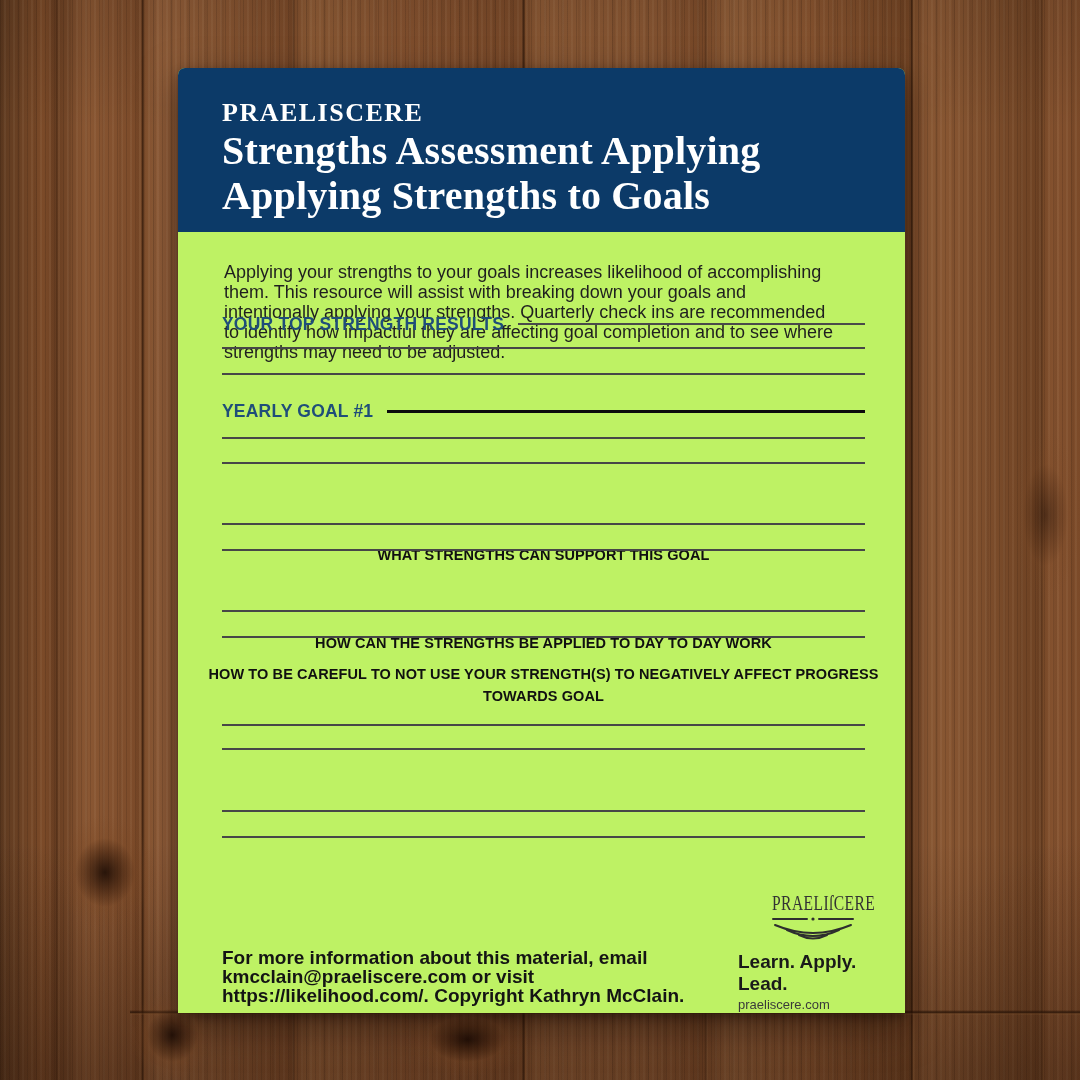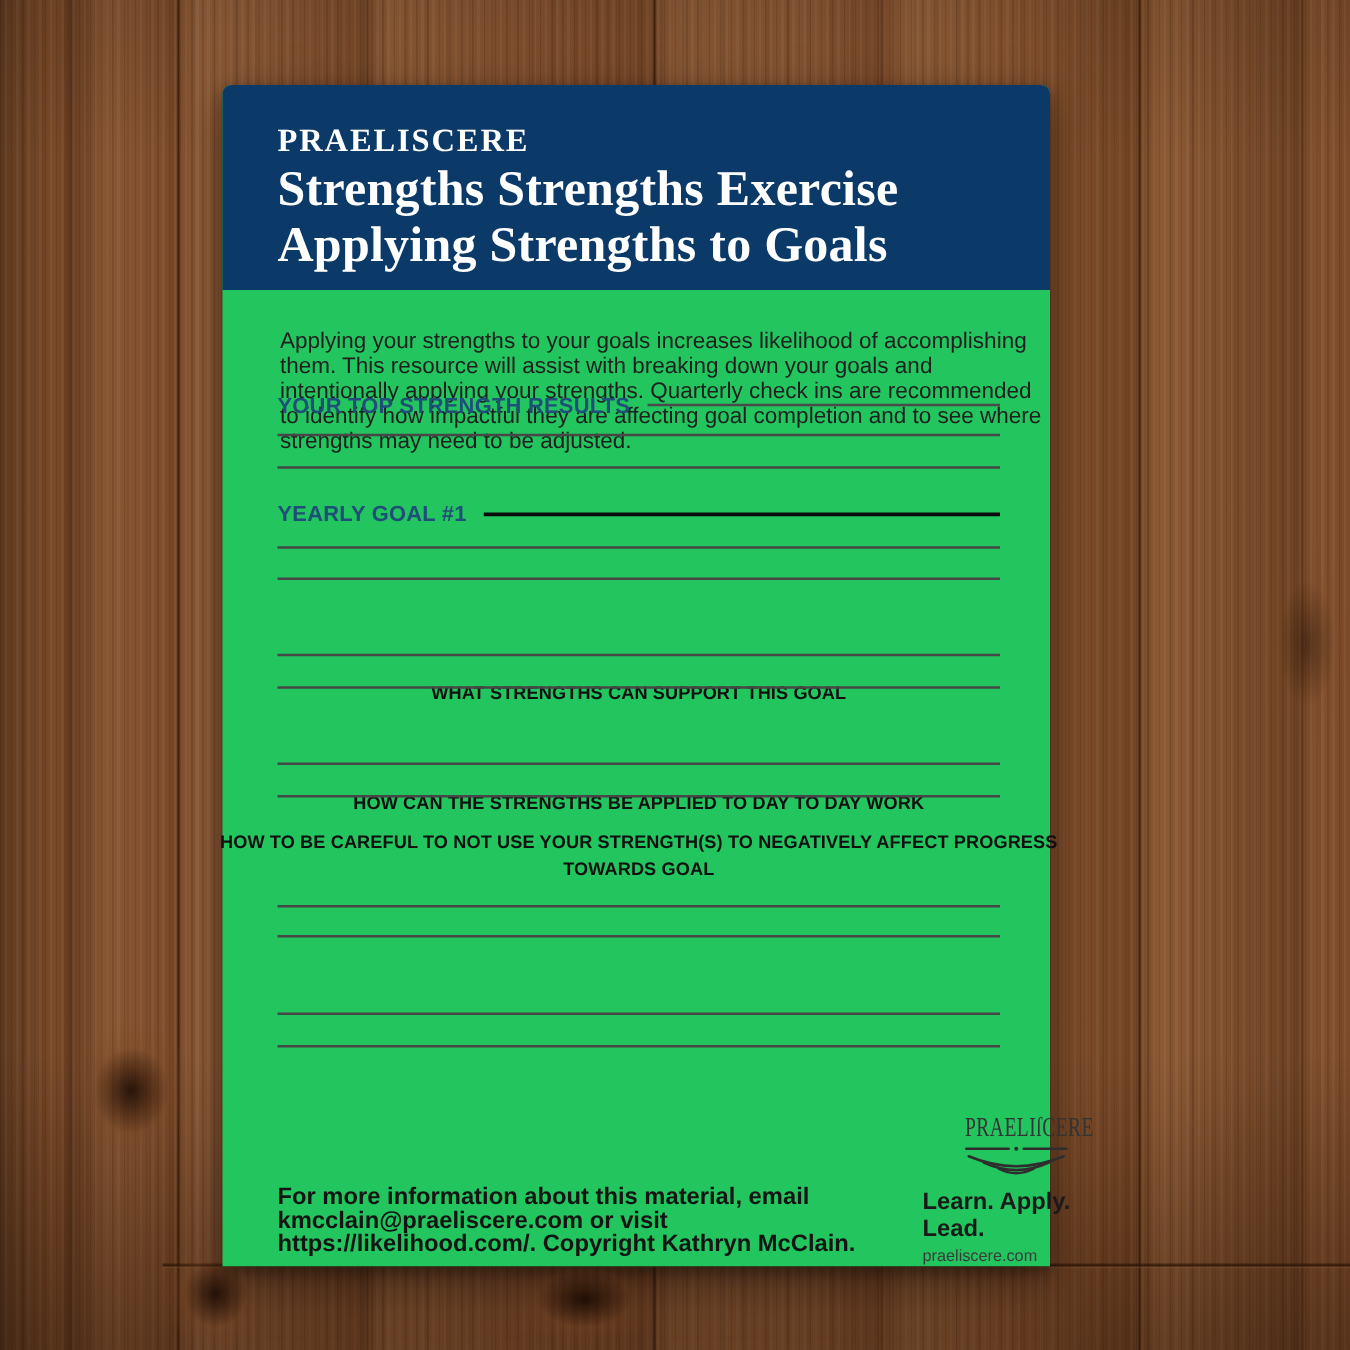--- a/index.html
+++ b/index.html
@@ -23,22 +23,22 @@
   }
   .seam{position:absolute;top:0;bottom:0;width:5px;
     background:linear-gradient(90deg, rgba(0,0,0,0) 0%, rgba(38,18,6,0.75) 35%, rgba(120,75,40,0.35) 70%, rgba(0,0,0,0) 100%);}
   .seam.faint{opacity:.45;}
   .hseam{position:absolute;left:130px;right:0;top:1010px;height:5px;
     background:linear-gradient(180deg, rgba(0,0,0,0) 0%, rgba(35,16,5,0.8) 45%, rgba(130,85,45,0.35) 80%, rgba(0,0,0,0) 100%);}
   .knot{position:absolute;border-radius:50%;
     background:radial-gradient(closest-side, rgba(25,10,3,0.85) 0%, rgba(60,30,12,0.55) 35%, rgba(120,70,35,0.25) 60%, rgba(0,0,0,0) 100%);}
   
   .paper{
-    position:absolute;left:178px;top:68px;width:662px;height:945px;
-    background:#22c55e;border-radius:7px 7px 0 0;
+    position:absolute;left:178px;top:68px;width:727px;height:945px;
+    background:#bef264;border-radius:7px 7px 0 0;
     box-shadow:0 14px 38px rgba(15,6,0,0.50), 0 4px 10px rgba(15,6,0,0.35);
   }
   .doc-header{
     position:absolute;left:0;top:0;right:0;height:164px;
     background:var(--navy);border-radius:7px 7px 0 0;
     color:#fff;font-family:"Liberation Serif",serif;
     padding:30px 40px 0 44px;box-sizing:border-box;
   }
   .brand{font-size:26px;font-weight:700;letter-spacing:1.5px;line-height:30px;}
   .doc-title{font-size:40px;font-weight:700;line-height:45px;letter-spacing:.2px;}
@@ -88,21 +88,21 @@
   <div class="hseam"></div>
   <div class="knot" style="left:55px;top:815px;width:100px;height:115px"></div>
   <div class="knot" style="left:130px;top:990px;width:85px;height:90px"></div>
   <div class="knot" style="left:405px;top:1002px;width:125px;height:75px"></div>
   <div class="knot" style="left:1008px;top:430px;width:75px;height:170px;opacity:.5"></div>
 
   <div class="paper">
 
     <div class="doc-header">
       <div class="brand">PRAELISCERE</div>
-      <div class="doc-title">Strengths Strengths Exercise</div>
+      <div class="doc-title">Strengths Assessment Applying</div>
       <div class="doc-title">Applying Strengths to Goals</div>
     </div>
 
     <p class="intro">Applying your strengths to your goals increases likelihood of accomplishing them. This resource will assist with breaking down your goals and intentionally applying your strengths. Quarterly check ins are recommended to identify how impactful they are affecting goal completion and to see where strengths may need to be adjusted.</p>
 
     <div class="layer" id="sections-layer">
         <div class="heading-row blue" style="top: 245px;">
           <span>YOUR TOP STRENGTH RESULTS</span>
           <span class="heading-rule"></span>
         </div>

